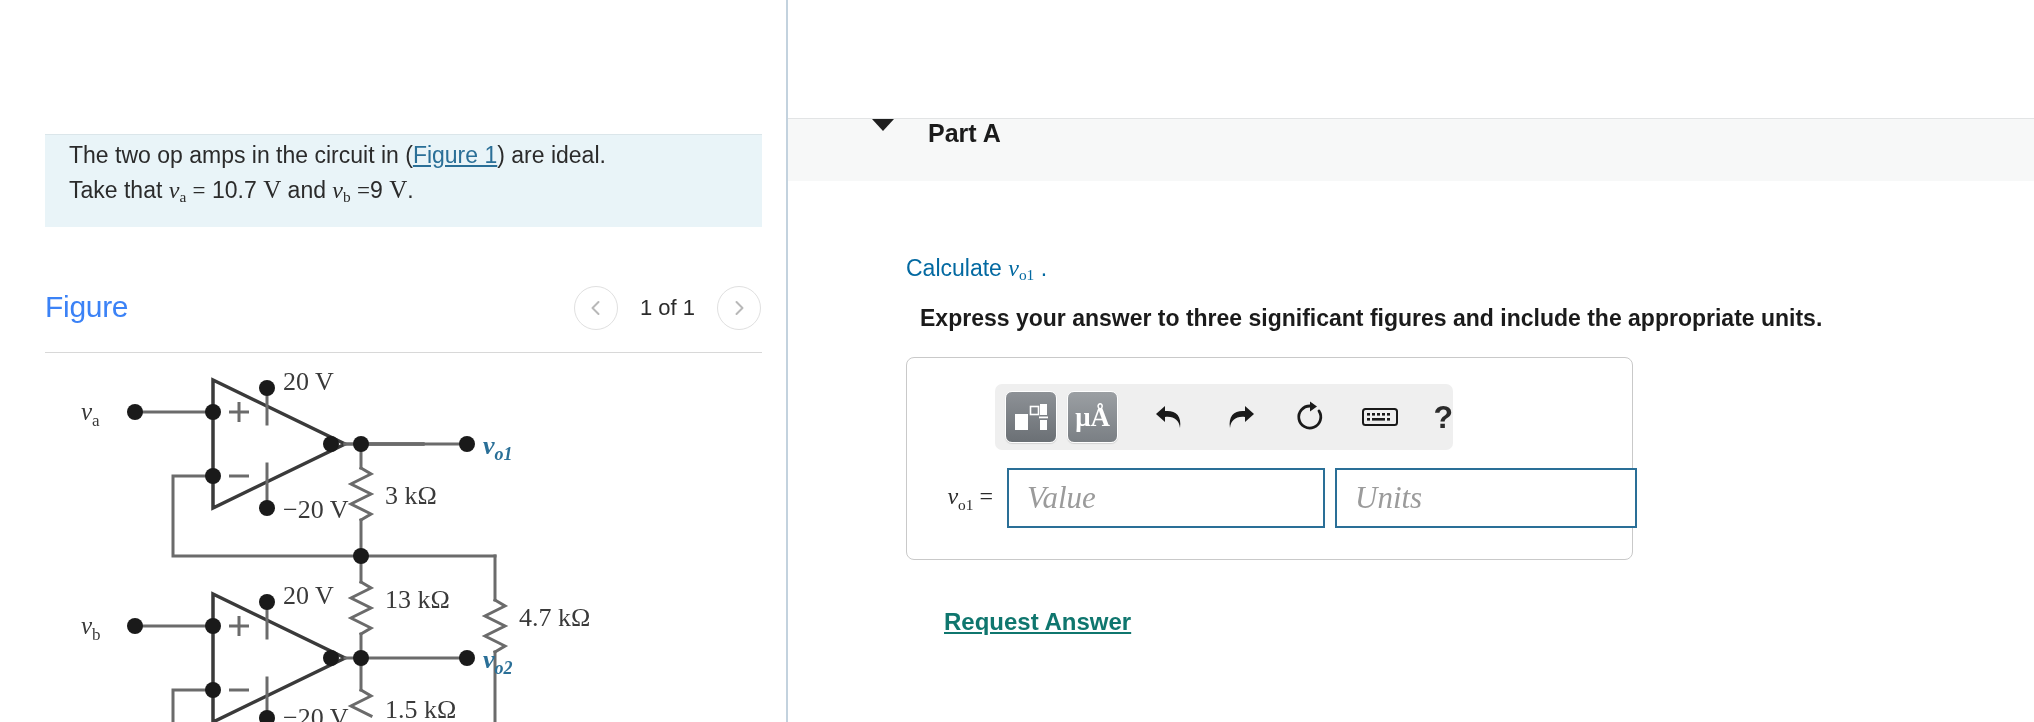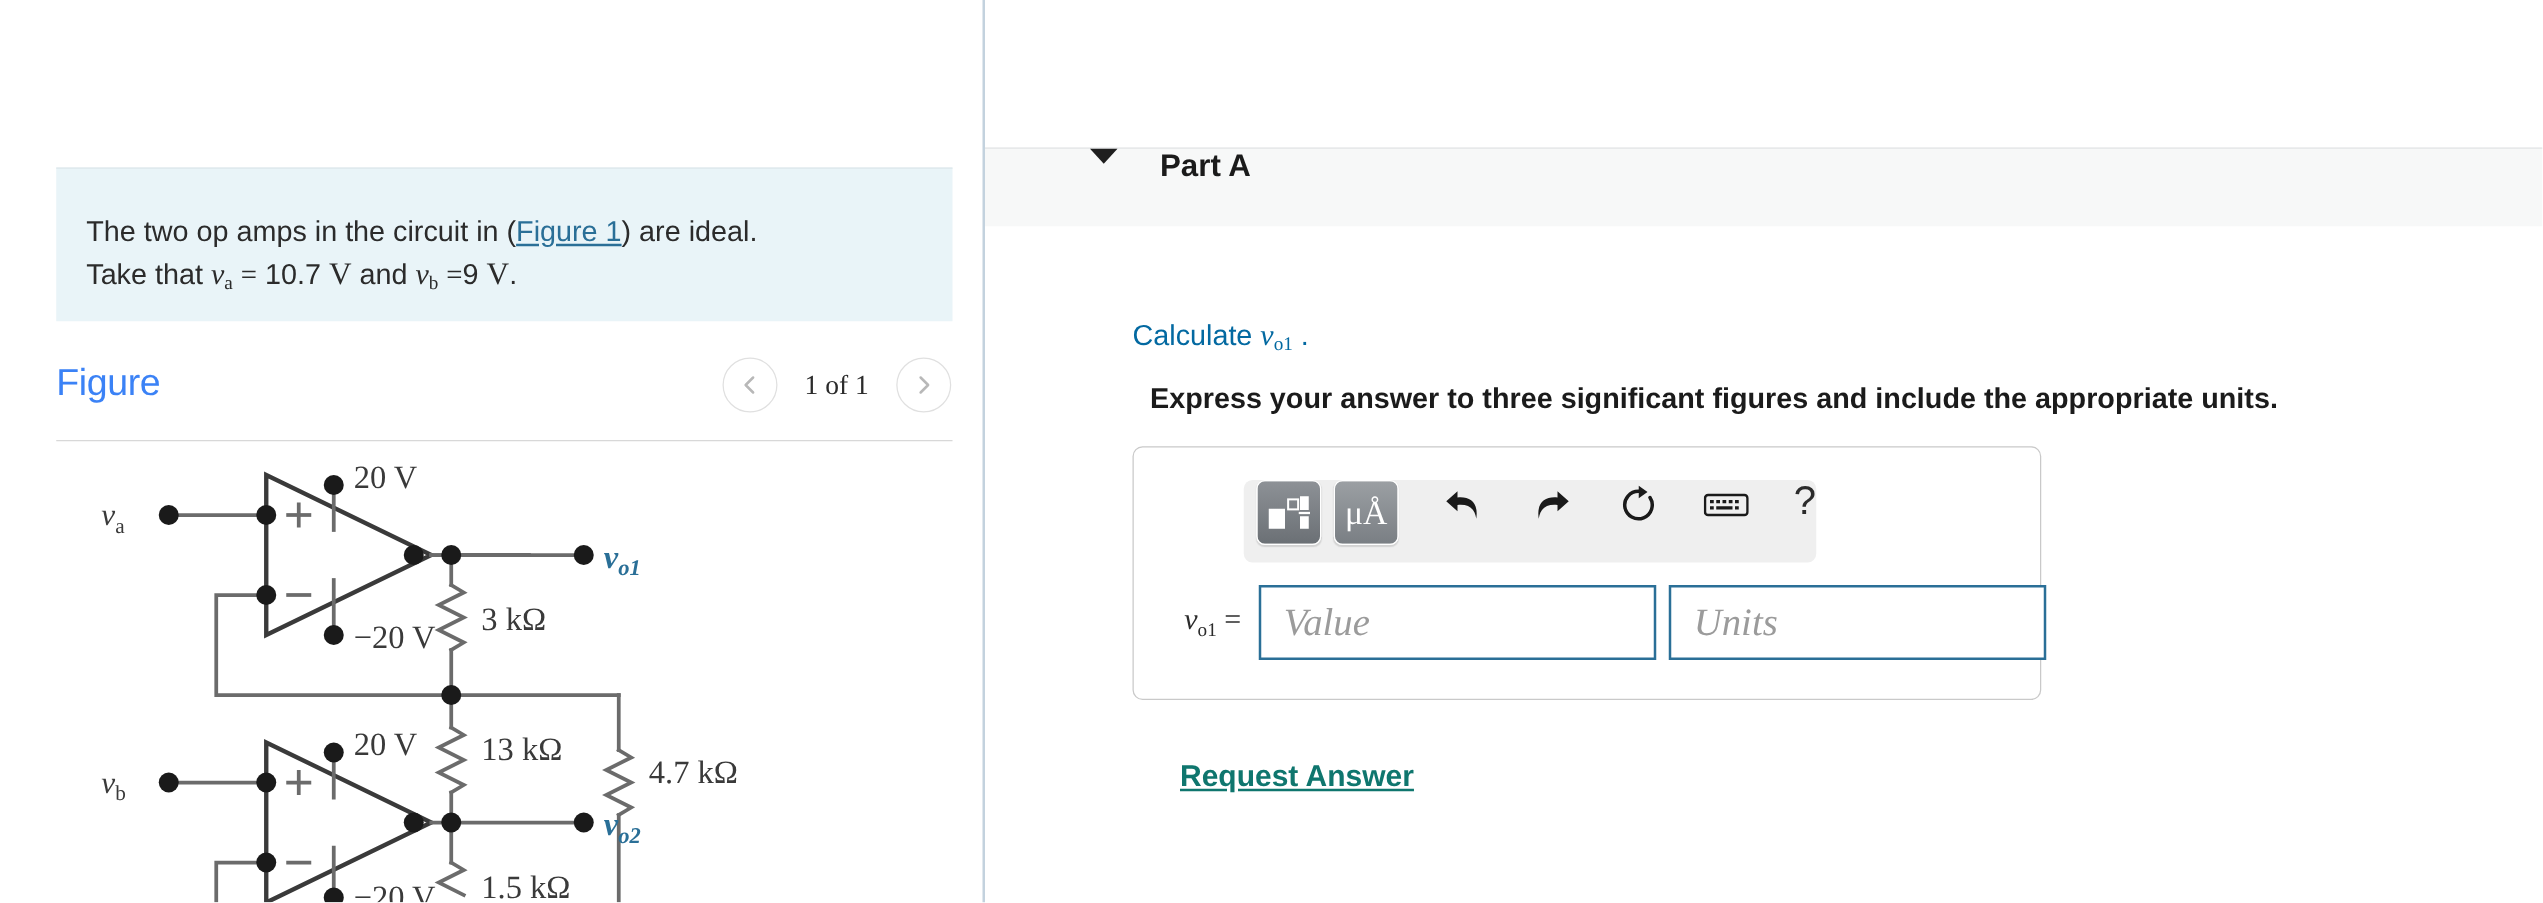--- a/index.html
+++ b/index.html
@@ -22,21 +22,21 @@
     position: absolute; left: 786px; top: 0;
     width: 2px; height: 722px;
     background: #c3d2de;
   }
 
   .problem-box {
     position: absolute; left: 45px; top: 134px;
     width: 717px; min-height: 92px;
     background: #e9f4f8;
     border-top: 1px solid #dbe6ea;
-    padding: 34px 24px 18px 24px;
+    padding: 4px 24px 18px 24px;
   }
   .problem-text {
     font-size: 23px; line-height: 1.45; color: #2b2b2b;
   }
   .problem-text .lnk {
     color: #2a6f97; text-decoration: underline; cursor: pointer;
   }
   .mvar {
     font-family: "Liberation Serif", serif;
     font-style: italic; font-size: 24px;
@@ -52,21 +52,21 @@
 
   .fig-header {
     position: absolute; left: 45px; top: 290px;
     width: 717px; height: 62px;
   }
   .fig-title {
     position: absolute; left: 0; top: 0;
     font-size: 30px; font-weight: normal; color: #3b82f6;
     letter-spacing: -0.3px;
   }
-  .fig-nav { position: absolute; right: 1px; top: -4px; display: flex; align-items: center; gap: 0; font-family: Liberation Serif, serif; }
+  .fig-nav { position: absolute; right: 1px; top: -4px; display: flex; align-items: center; gap: 0; }
   .nav-circle {
     width: 44px; height: 44px; border-radius: 50%;
     border: 1.5px solid #e0e0e0; background: #fff;
     display: flex; align-items: center; justify-content: center;
     cursor: pointer;
   }
   .nav-circle svg { display: block; }
   .fig-count {
     font-size: 22px; color: #2b2b2b; padding: 0 22px; white-space: nowrap;
   }
@@ -115,21 +115,21 @@
   .answer-card {
     position: absolute; left: 118px; top: 357px;
     width: 727px; height: 203px;
     border: 1px solid #c9c9c9; border-radius: 8px;
     background: #fff;
   }
   .toolbar {
     position: absolute; left: 88px; top: 26px;
     width: 458px; height: 66px;
     background: #efefef; border-radius: 7px;
-    display: flex; 
+    display: flex; align-items: center; font-weight: bold;
   }
   .tbtn {
     width: 52px; height: 52px; margin-left: 10px;
     border-radius: 7px; cursor: pointer;
     display: flex; align-items: center; justify-content: center;
     background: linear-gradient(#8d9196, #6b7075);
     border: 1px solid #fff;
     box-shadow: 0 1px 1px rgba(0,0,0,.12);
   }
   .tbtn.unit {

